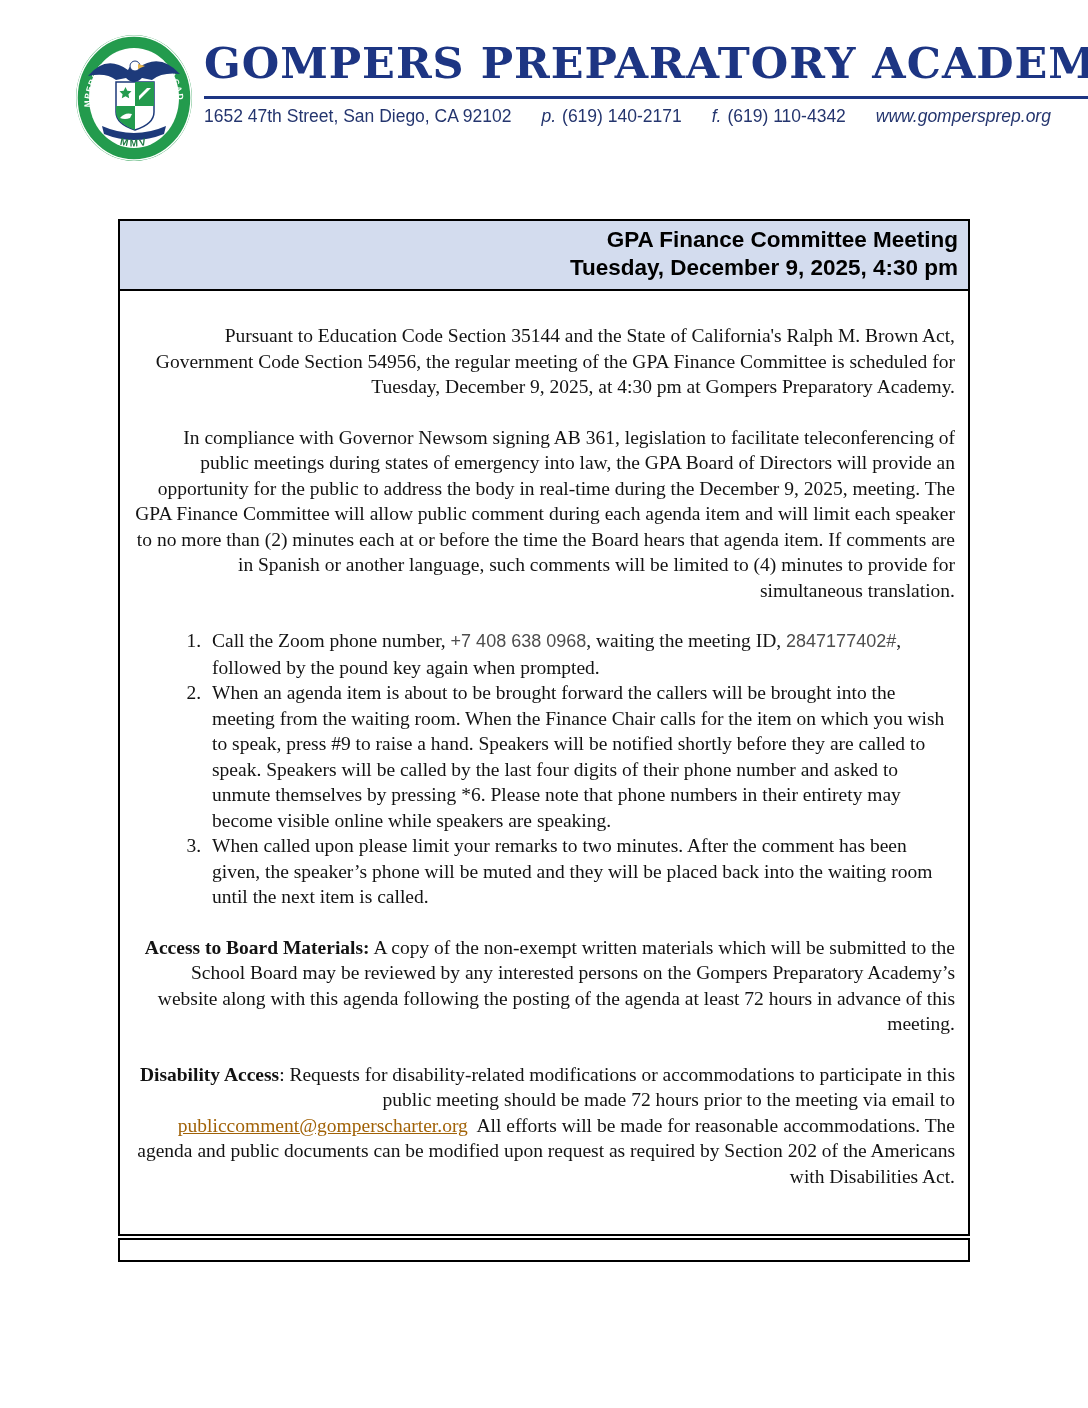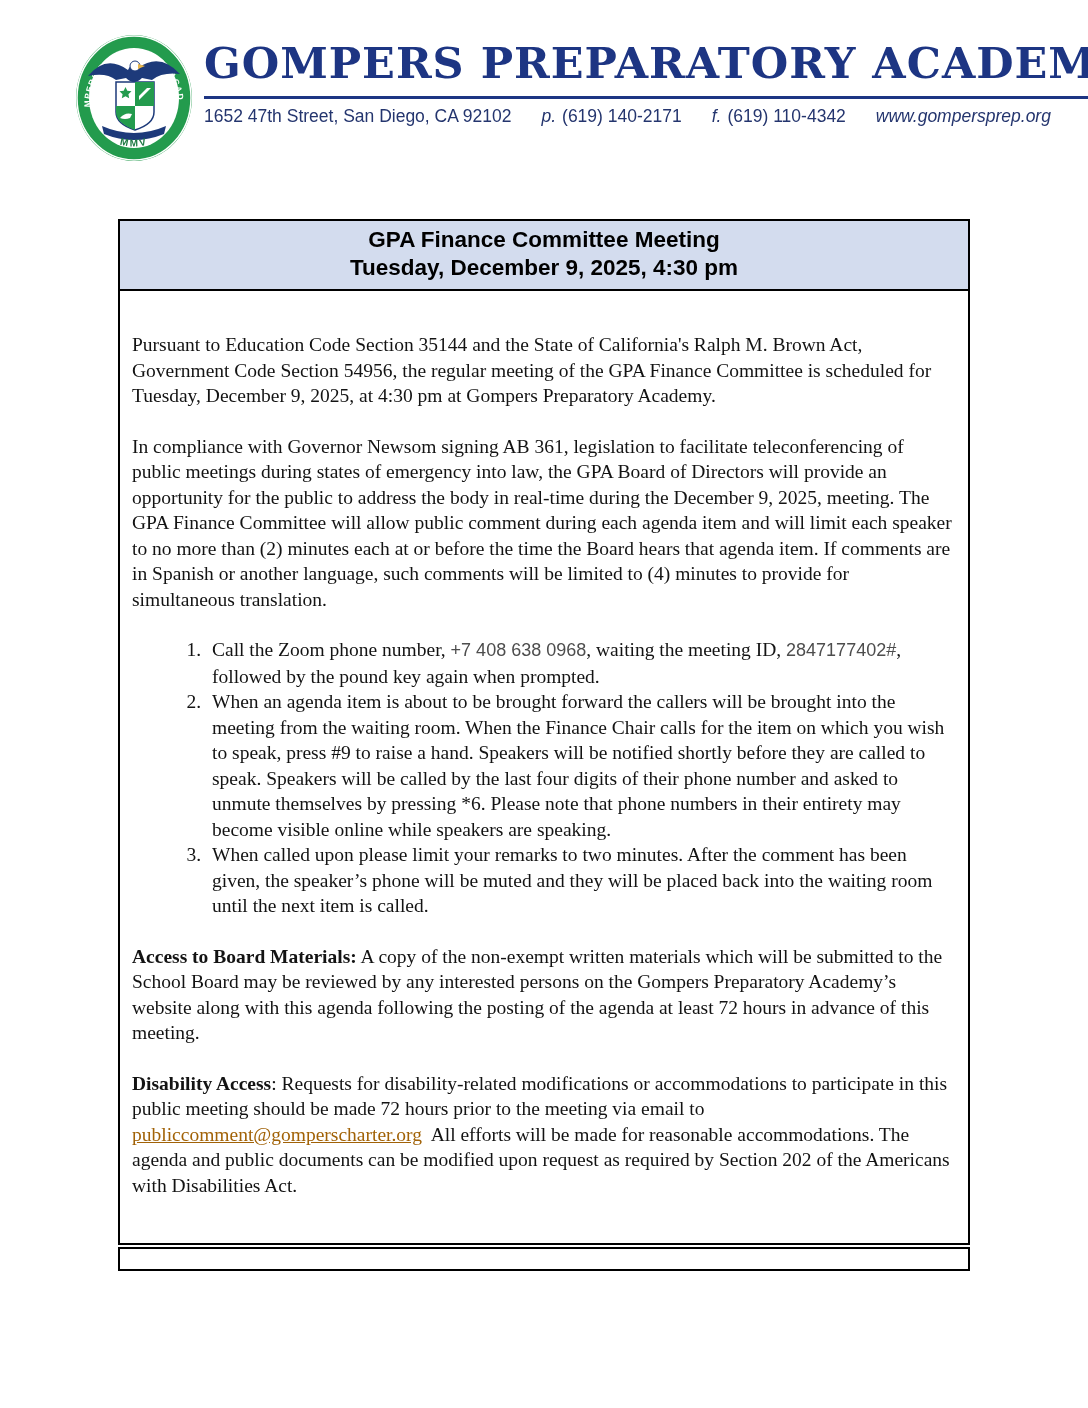--- a/index.html
+++ b/index.html
@@ -40,38 +40,38 @@
   .addr-line .it { font-style: italic; }
   .addr-seg { display: inline-flex; gap: 6px; }
 
   
   .agenda-table {
     position: absolute; left: 118px; top: 219px; width: 852px;
   }
   .title-row {
     background: #d3dcee;
     border: 2px solid #000;
-    text-align: center;
+    text-align: right;
     padding: 5px 10px 7px;
     font-family: "Liberation Sans", sans-serif;
     font-weight: 700;
     font-size: 22.5px;
     line-height: 28px;
     color: #000;
   }
   .body-row {
     border: 2px solid #000;
     border-top: none;
     background: #fff;
     min-height: 909px;
     padding: 24px 13px 20px 12px;
     font-size: 19.5px;
     line-height: 25.5px;
   }
-  .body-row p { margin: 17px 0 25px 0; }
+  .body-row p { margin: 8px 0 25px 0; text-align: right; }
   ol.phone-steps {
     margin: 0 0 25px 0;
     padding-left: 74px;
   }
   ol.phone-steps li { padding-left: 6px; margin: 0; }
   .alt-num {
     font-family: "Liberation Sans", sans-serif;
     font-size: 18px;
     color: #4d4d4d;
   }

